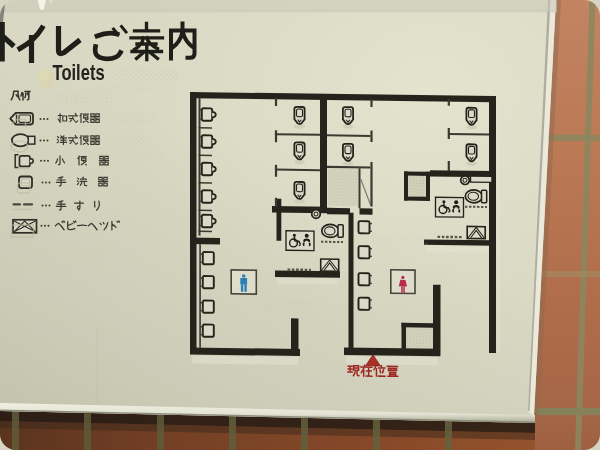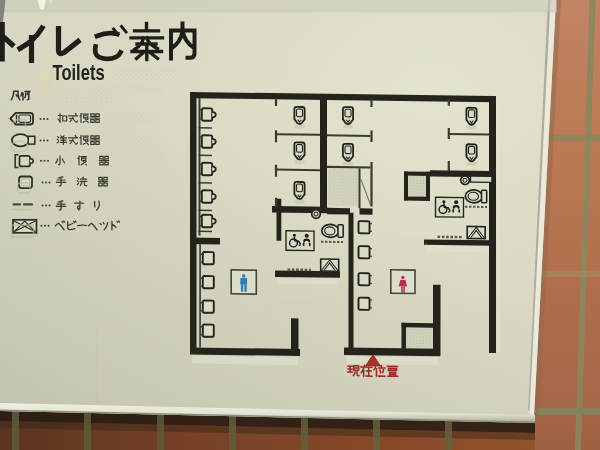--- a/index.html
+++ b/index.html
@@ -1,16 +1,16 @@
 <!DOCTYPE html>
 <html><head>
 <meta charset="utf-8">
 <style>
 html,body{margin:0;padding:0;background:#d6d5c3;}
-#scene{position:relative;width:600px;height:450px;overflow:hidden;font-family:"Liberation Sans",sans-serif;filter:blur(0.32px);}
+#scene{position:relative;width:600px;height:450px;overflow:hidden;font-family:"Liberation Sans",sans-serif;filter:blur(0.32px);border-radius:16px;}
 </style>
 </head>
 <body>
 <div id="scene">
 <svg width="600" height="450" viewBox="0 0 600 450">
 <defs>
 <radialGradient id="sheen" cx="0.72" cy="0.2" r="1.05">
  <stop offset="0" stop-color="#efeeda" stop-opacity="0.6"></stop>
  <stop offset="0.5" stop-color="#eae8d6" stop-opacity="0.25"></stop>
  <stop offset="1" stop-color="#ffffff" stop-opacity="0"></stop>

